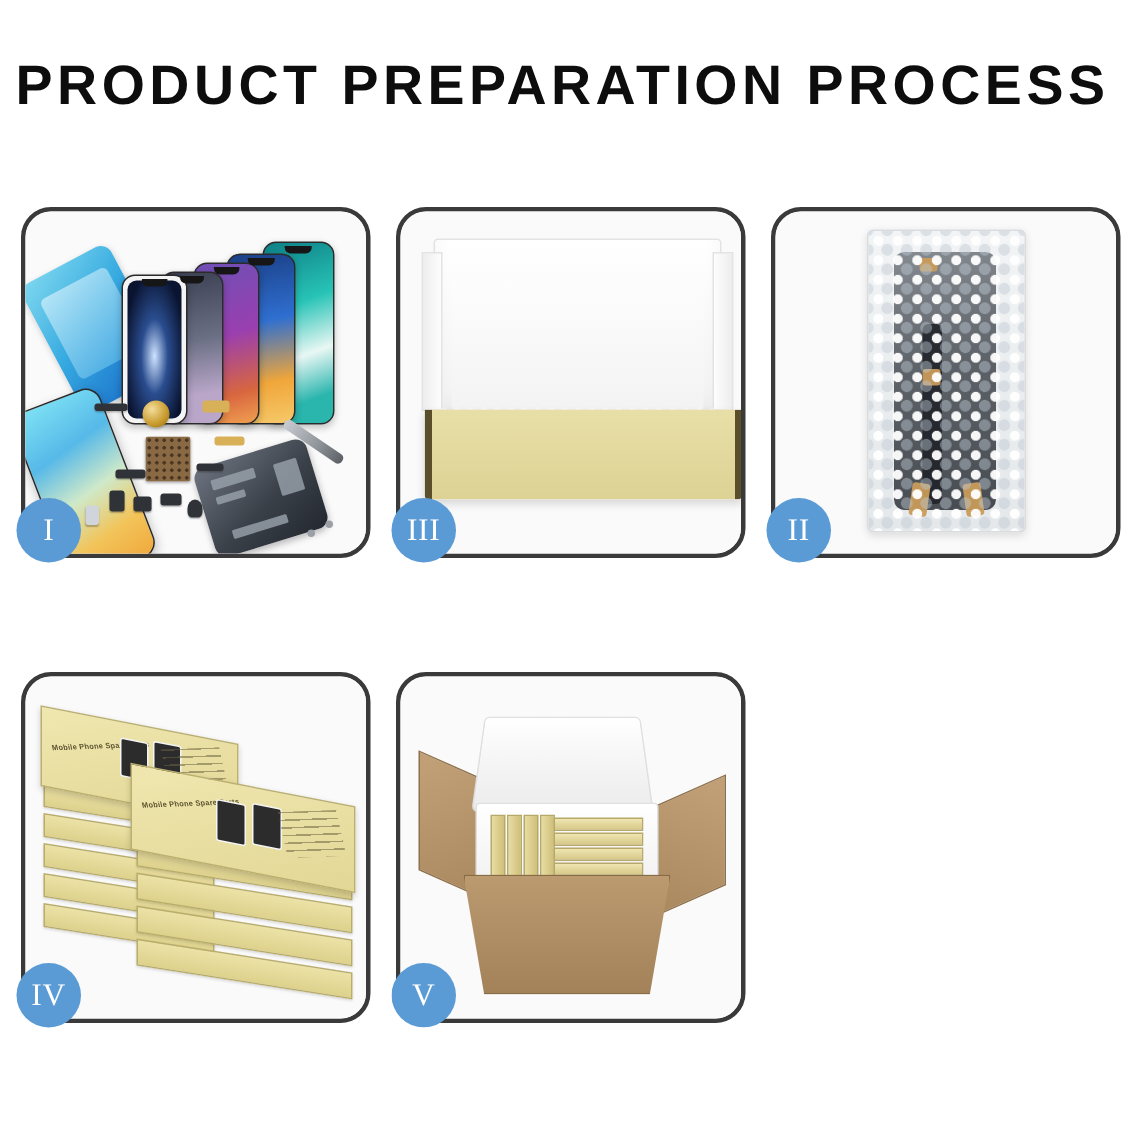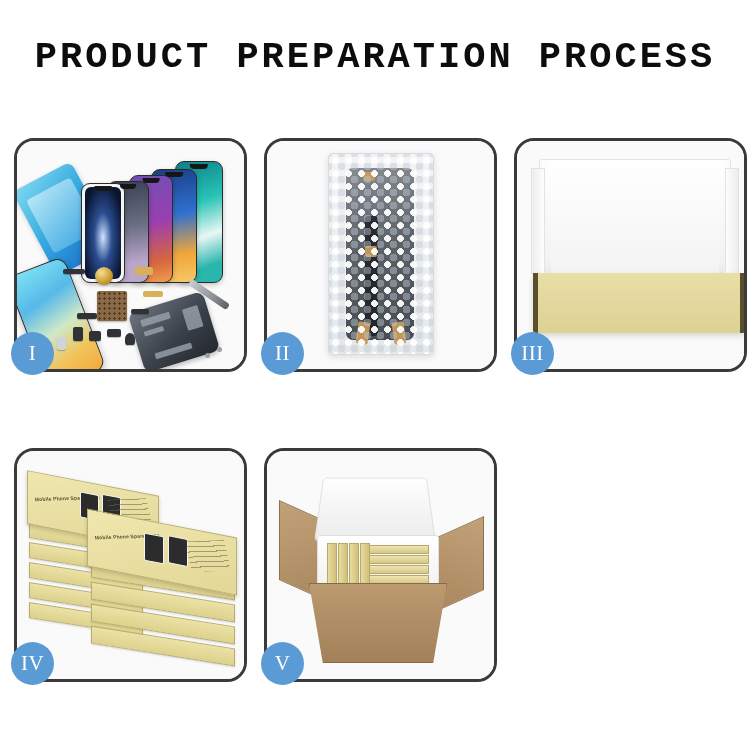--- a/index.html
+++ b/index.html
@@ -5,21 +5,21 @@
   html,body{margin:0;padding:0;}
   body{
     width:750px;height:750px;
     background:#ffffff;
     font-family:"Liberation Sans", sans-serif;
     overflow:hidden;
   }
   .page{position:relative;width:750px;height:750px;}
 
   
-  .header{padding-top:38px;text-align:center;font-family:Liberation Mono, monospace;}
+  .header{padding-top:38px;text-align:center;}
   .title{
     font-size:37px;
     font-weight:700;
     letter-spacing:3.0px;
     color:#0d0d0d;
     line-height:1.05;
     white-space:nowrap;
   }
   .subtitle{
     margin-top:12px;
@@ -352,42 +352,42 @@
         <div class="flexgold" style="left:118px;top:126px;width:18px;height:8px;"></div>
         <div class="flexgold" style="left:126px;top:150px;width:20px;height:6px;"></div>
         <div class="tool"></div>
         <div class="screw" style="right:22px;top:206px;"></div>
         <div class="screw" style="right:34px;top:212px;"></div>
       </div>
       <div class="badge">I</div>
     </div>
 
     <div class="panel">
+      <div class="inner p3">
+        <div class="lid"></div>
+        <div class="foam"></div>
+        <div class="wrap"></div>
+        <div class="tray"></div>
+      </div>
+      <div class="badge">III</div>
+    </div>
+
+    <div class="panel">
       <div class="inner p2">
         <div class="bag">
           <div class="screen"></div>
           <div class="cable"></div>
           <div class="pad pd1"></div>
           <div class="pad pd2"></div>
           <div class="pad pd3"></div>
           <div class="pad pd4"></div>
           <div class="bubbles"></div>
         </div>
       </div>
       <div class="badge">II</div>
-    </div>
-
-    <div class="panel">
-      <div class="inner p3">
-        <div class="lid"></div>
-        <div class="foam"></div>
-        <div class="wrap"></div>
-        <div class="tray"></div>
-      </div>
-      <div class="badge">III</div>
     </div>
 
     <div class="panel">
       <div class="inner p4">
         <div class="stack">
           <div class="sbox" style="left:4px;top:64px;width:112px;height:14px;transform:skewY(9deg);"></div>
           <div class="sbox" style="left:4px;top:84px;width:112px;height:14px;transform:skewY(9deg);"></div>
           <div class="sbox" style="left:4px;top:104px;width:112px;height:14px;transform:skewY(9deg);"></div>
           <div class="sbox" style="left:4px;top:124px;width:112px;height:14px;transform:skewY(9deg);"></div>
           <div class="sbox" style="left:4px;top:144px;width:112px;height:14px;transform:skewY(9deg);"></div>

